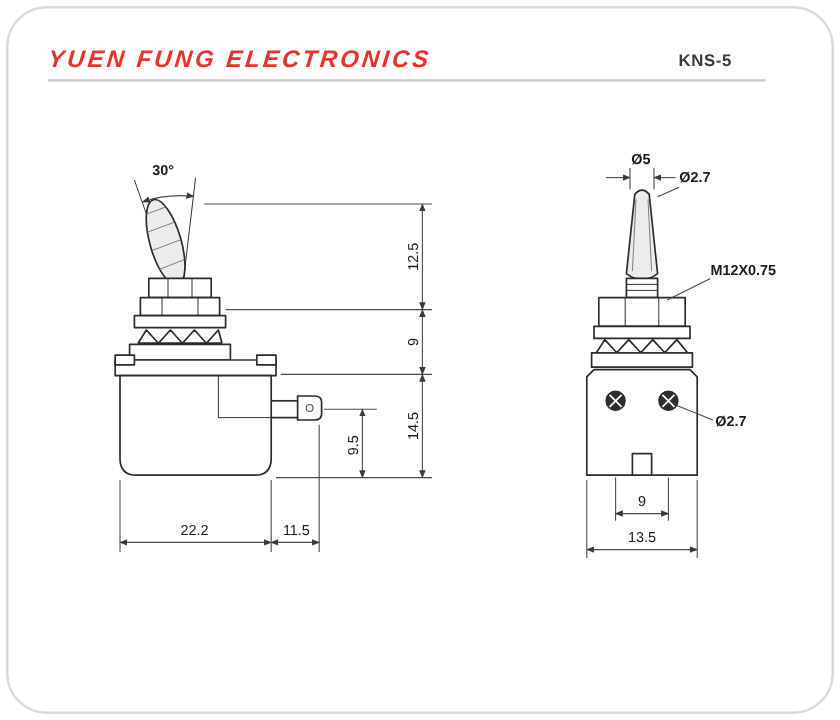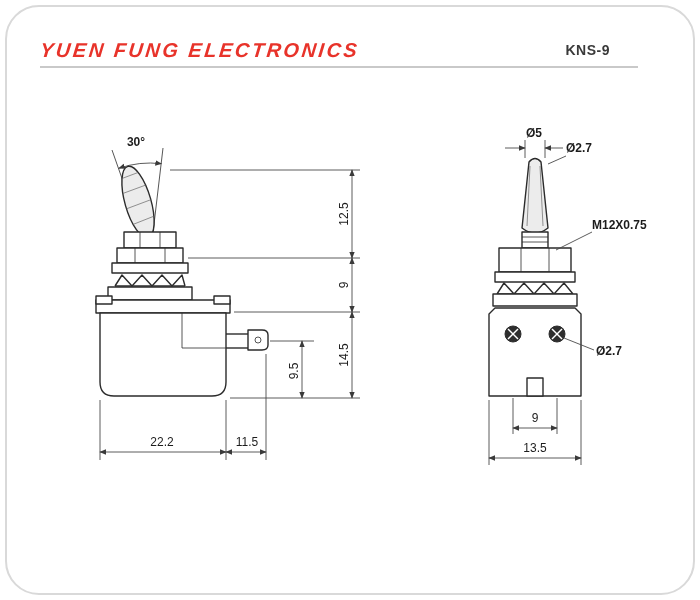--- a/index.html
+++ b/index.html
@@ -51,21 +51,21 @@
   text.dimtxtb{fill:#1c1c1c;font-size:12px;font-weight:bold;font-family:"Liberation Sans",sans-serif;}
 </style>
 </head>
 <body>
 
 <div class="sheet">
   <div class="card"></div>
 
   <div class="header">
     <span class="brand">YUEN FUNG ELECTRONICS</span>
-    <span class="model">KNS-9</span>
+    <span class="model">KNS-5</span>
   </div>
 
   <svg width="700" height="600" viewBox="0 0 700 600">
     <defs>
       <marker id="arr" viewBox="0 0 10 10" refX="9" refY="5" markerWidth="7.5" markerHeight="7.5" orient="auto-start-reverse">
         <path d="M0,1 L10,5 L0,9 z" fill="#3a3a3a"></path>
       </marker>
       <clipPath id="leverClip">
         <ellipse cx="138" cy="202" rx="13" ry="37" transform="rotate(-16 138 202)"></ellipse>
       </clipPath>

